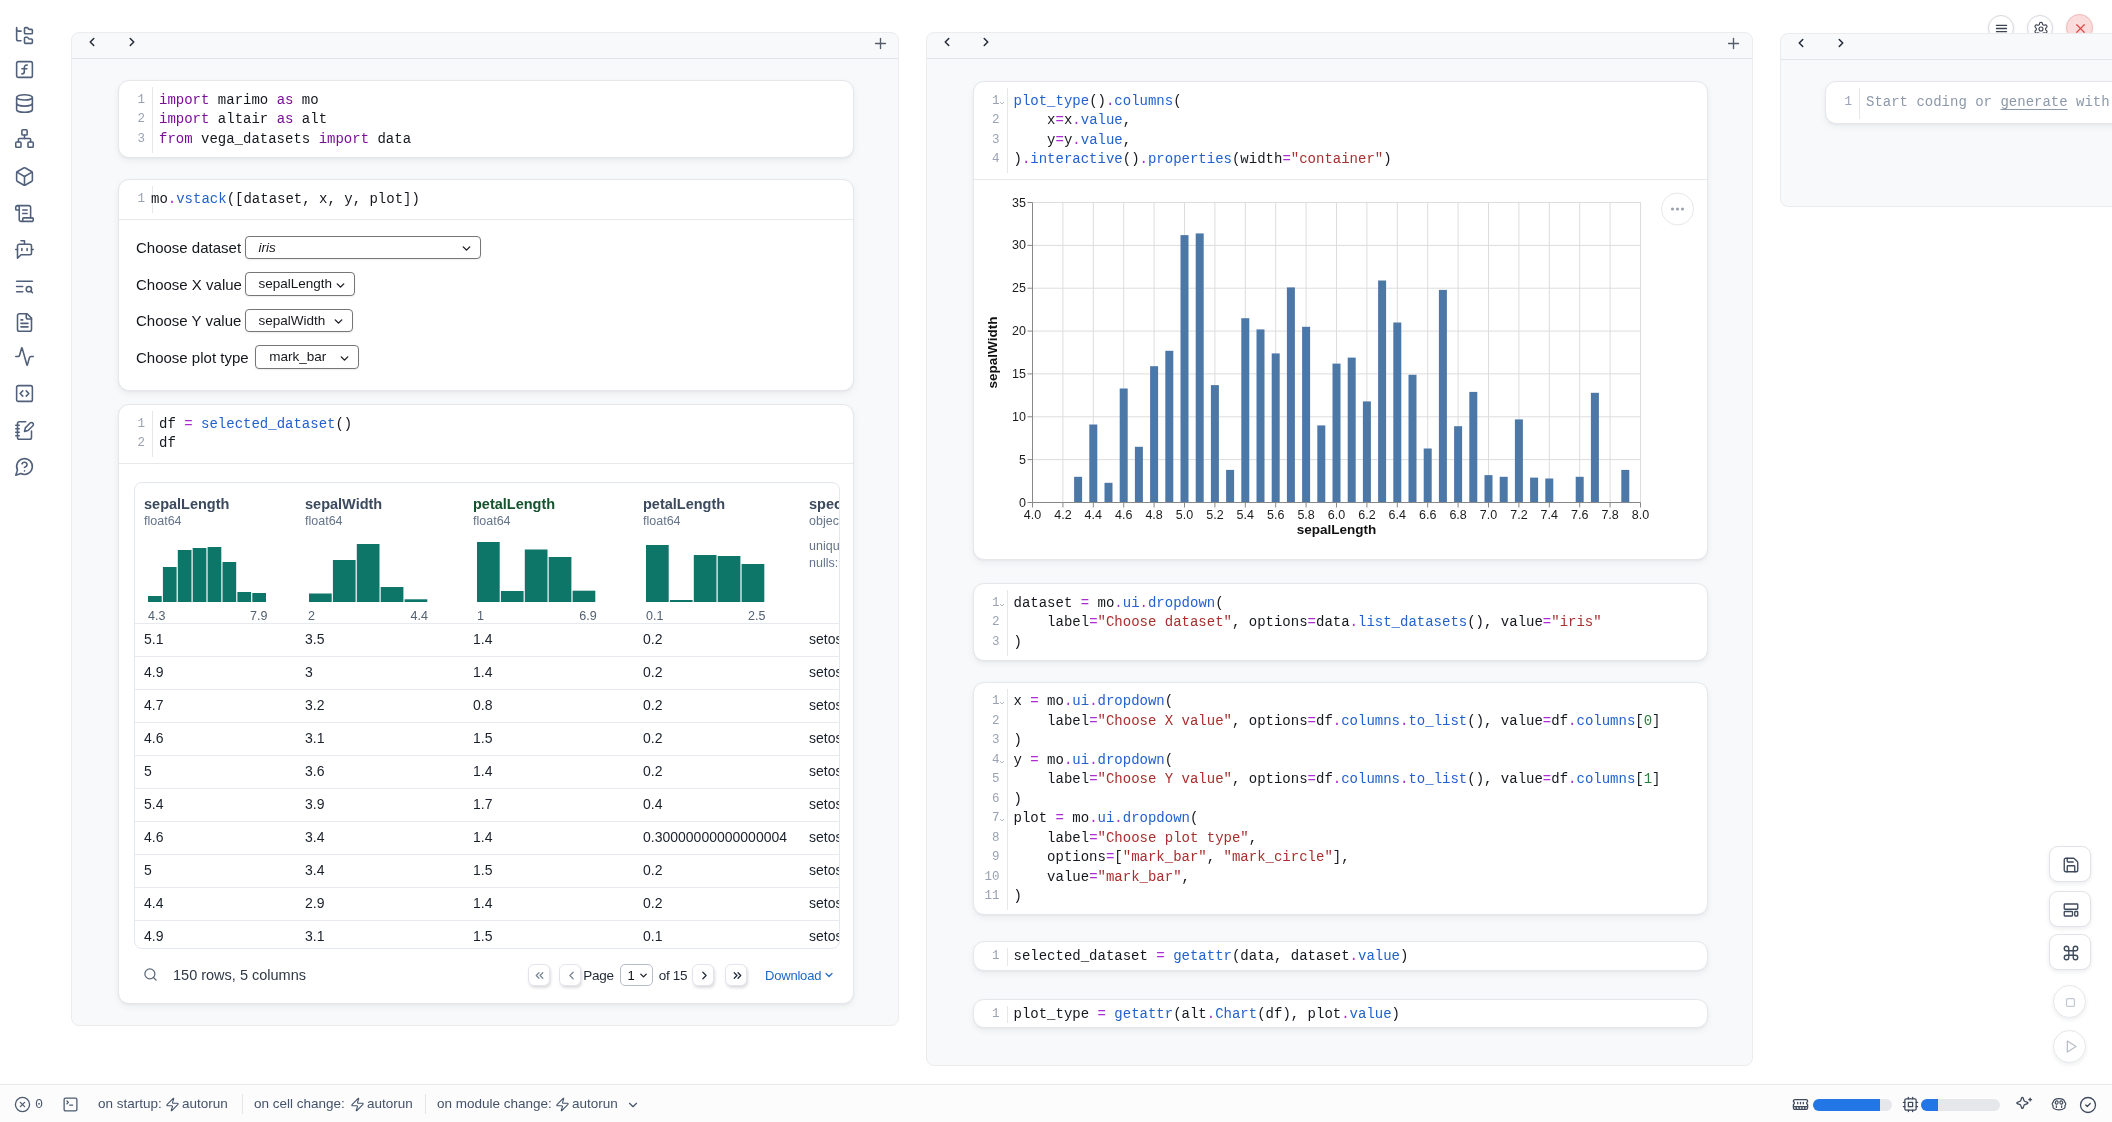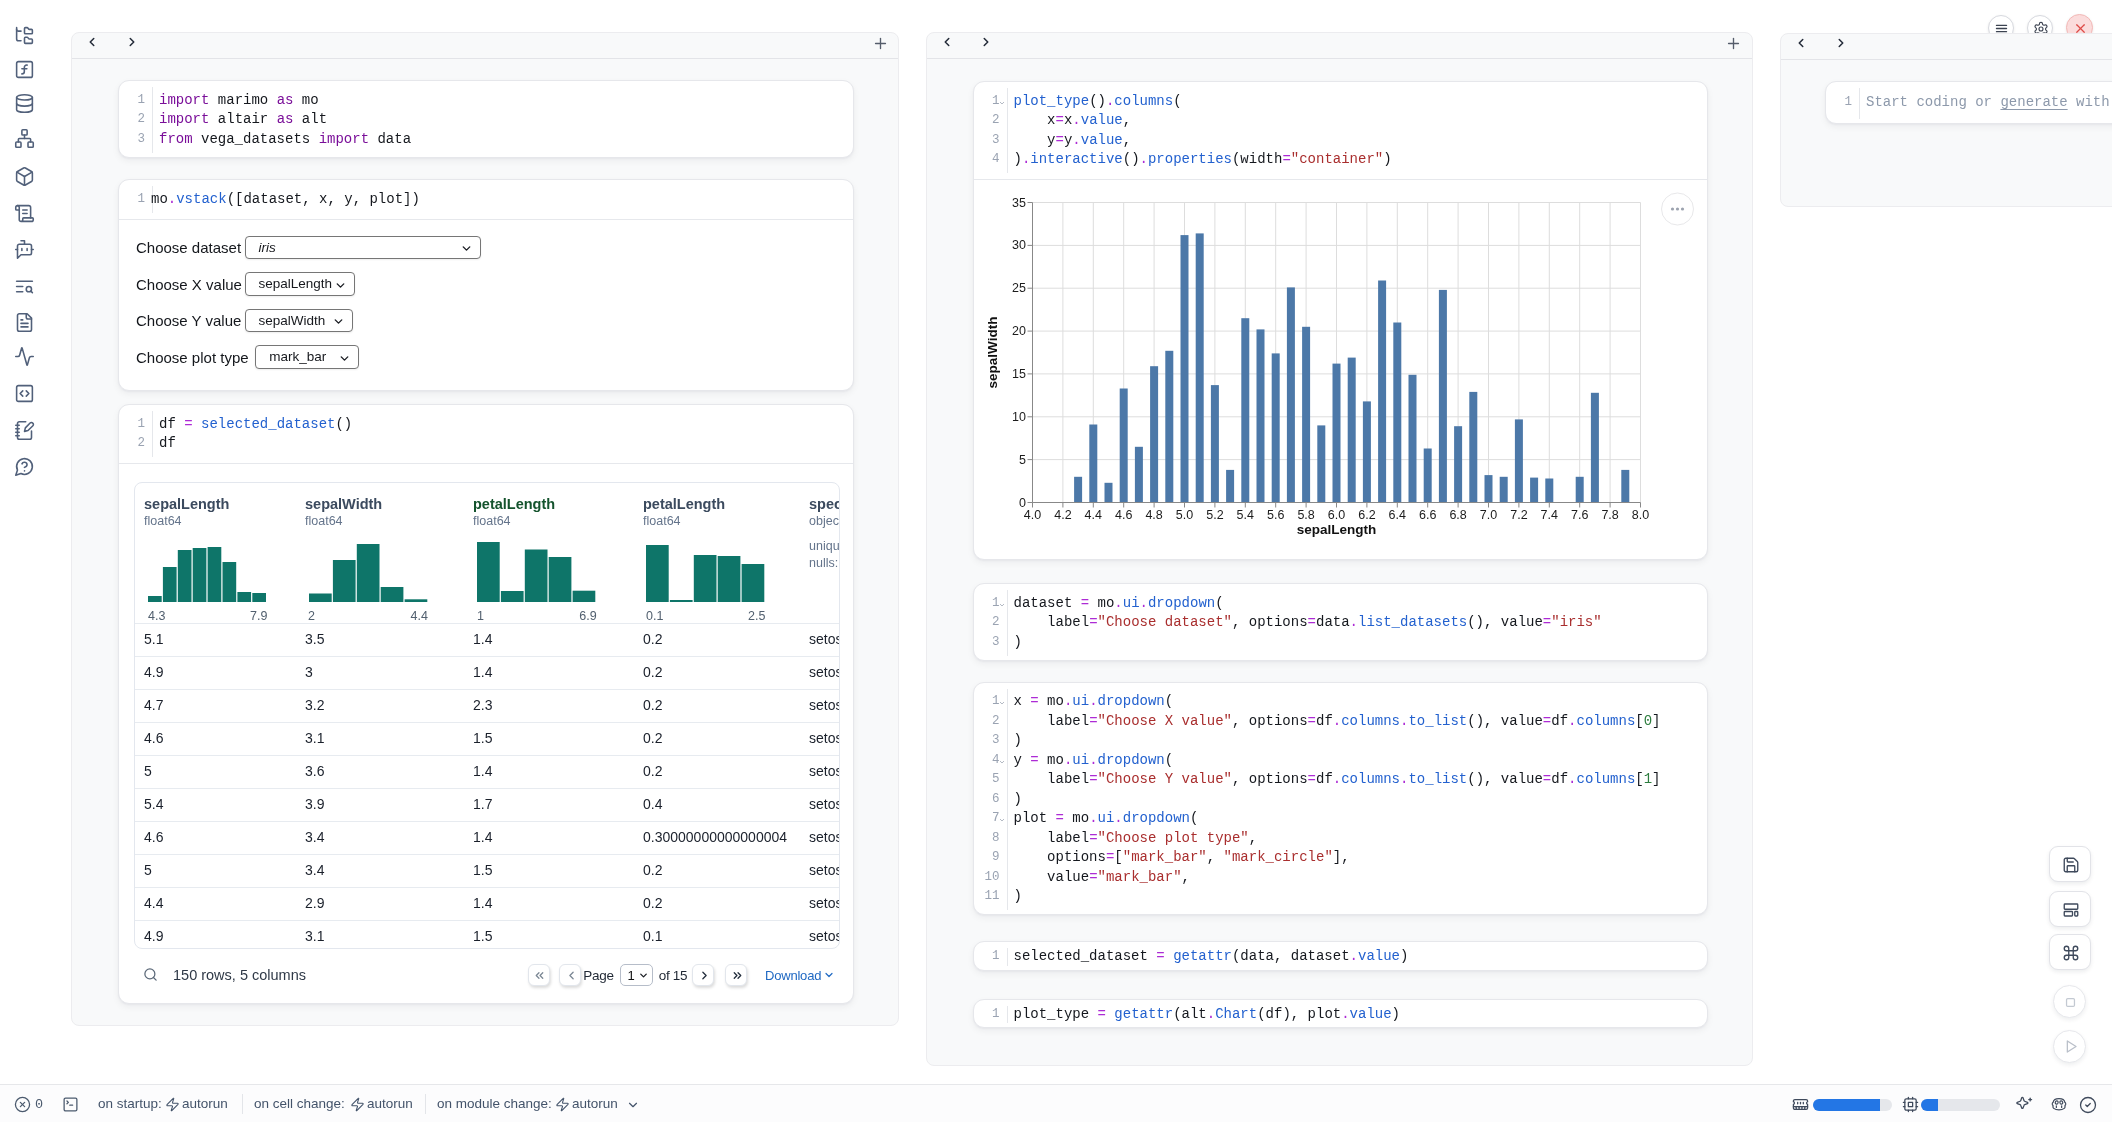--- a/index.html
+++ b/index.html
@@ -242,21 +242,21 @@
           <div style="position:absolute;left:674px;top:147.8px;font-size:14px;color:#1a202b;">setosa</div>
           <div style="position:absolute;left:0;right:0;top:172.5px;height:1px;background:#e7ebf0;"></div>
           <div style="position:absolute;left:9px;top:180.8px;font-size:14px;color:#1a202b;">4.9</div>
           <div style="position:absolute;left:170px;top:180.8px;font-size:14px;color:#1a202b;">3</div>
           <div style="position:absolute;left:338px;top:180.8px;font-size:14px;color:#1a202b;">1.4</div>
           <div style="position:absolute;left:508px;top:180.8px;font-size:14px;color:#1a202b;">0.2</div>
           <div style="position:absolute;left:674px;top:180.8px;font-size:14px;color:#1a202b;">setosa</div>
           <div style="position:absolute;left:0;right:0;top:205.5px;height:1px;background:#e7ebf0;"></div>
           <div style="position:absolute;left:9px;top:213.8px;font-size:14px;color:#1a202b;">4.7</div>
           <div style="position:absolute;left:170px;top:213.8px;font-size:14px;color:#1a202b;">3.2</div>
-          <div style="position:absolute;left:338px;top:213.8px;font-size:14px;color:#1a202b;">2.3</div>
+          <div style="position:absolute;left:338px;top:213.8px;font-size:14px;color:#1a202b;">0.8</div>
           <div style="position:absolute;left:508px;top:213.8px;font-size:14px;color:#1a202b;">0.2</div>
           <div style="position:absolute;left:674px;top:213.8px;font-size:14px;color:#1a202b;">setosa</div>
           <div style="position:absolute;left:0;right:0;top:238.5px;height:1px;background:#e7ebf0;"></div>
           <div style="position:absolute;left:9px;top:246.8px;font-size:14px;color:#1a202b;">4.6</div>
           <div style="position:absolute;left:170px;top:246.8px;font-size:14px;color:#1a202b;">3.1</div>
           <div style="position:absolute;left:338px;top:246.8px;font-size:14px;color:#1a202b;">1.5</div>
           <div style="position:absolute;left:508px;top:246.8px;font-size:14px;color:#1a202b;">0.2</div>
           <div style="position:absolute;left:674px;top:246.8px;font-size:14px;color:#1a202b;">setosa</div>
           <div style="position:absolute;left:0;right:0;top:271.5px;height:1px;background:#e7ebf0;"></div>
           <div style="position:absolute;left:9px;top:279.8px;font-size:14px;color:#1a202b;">5</div>

